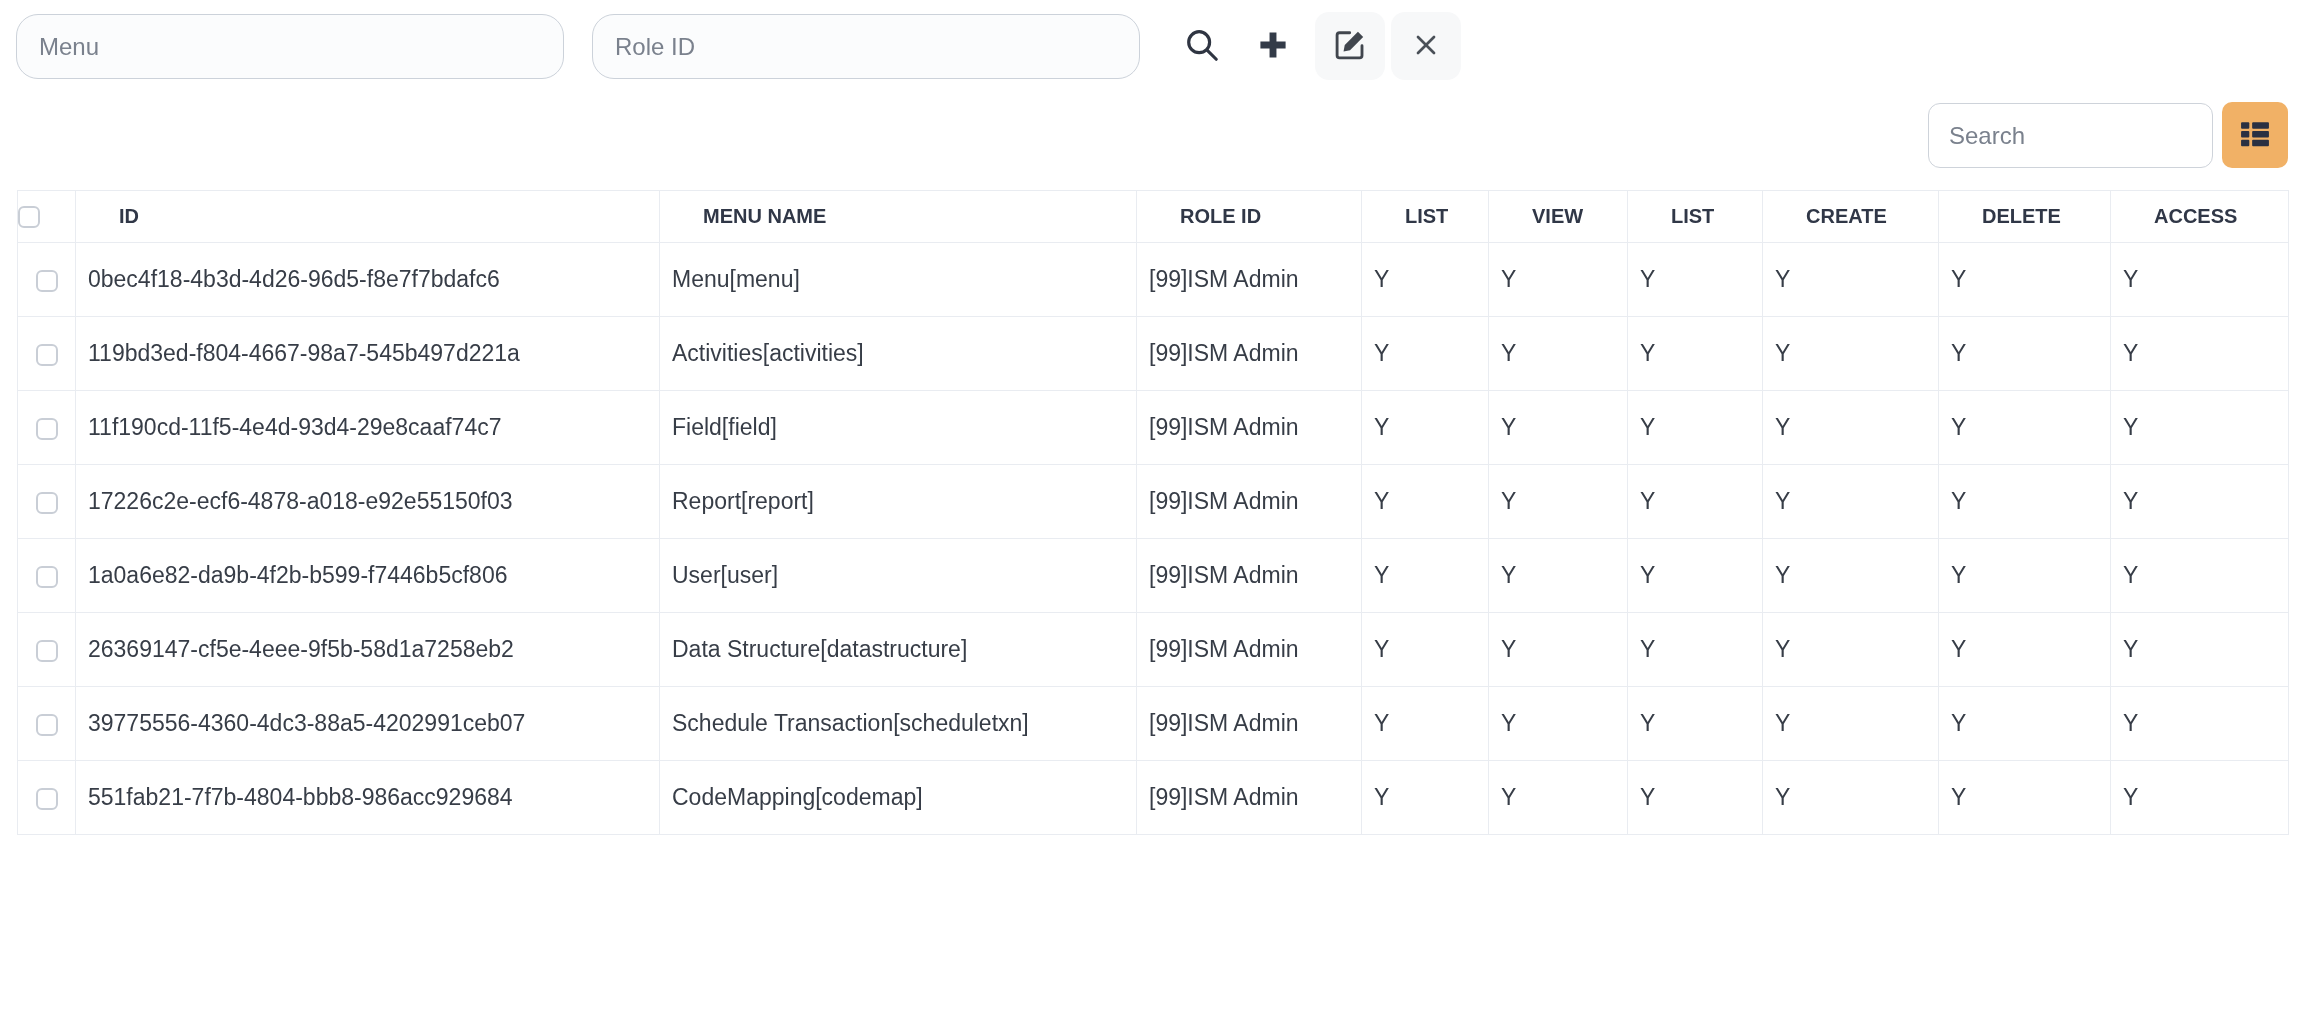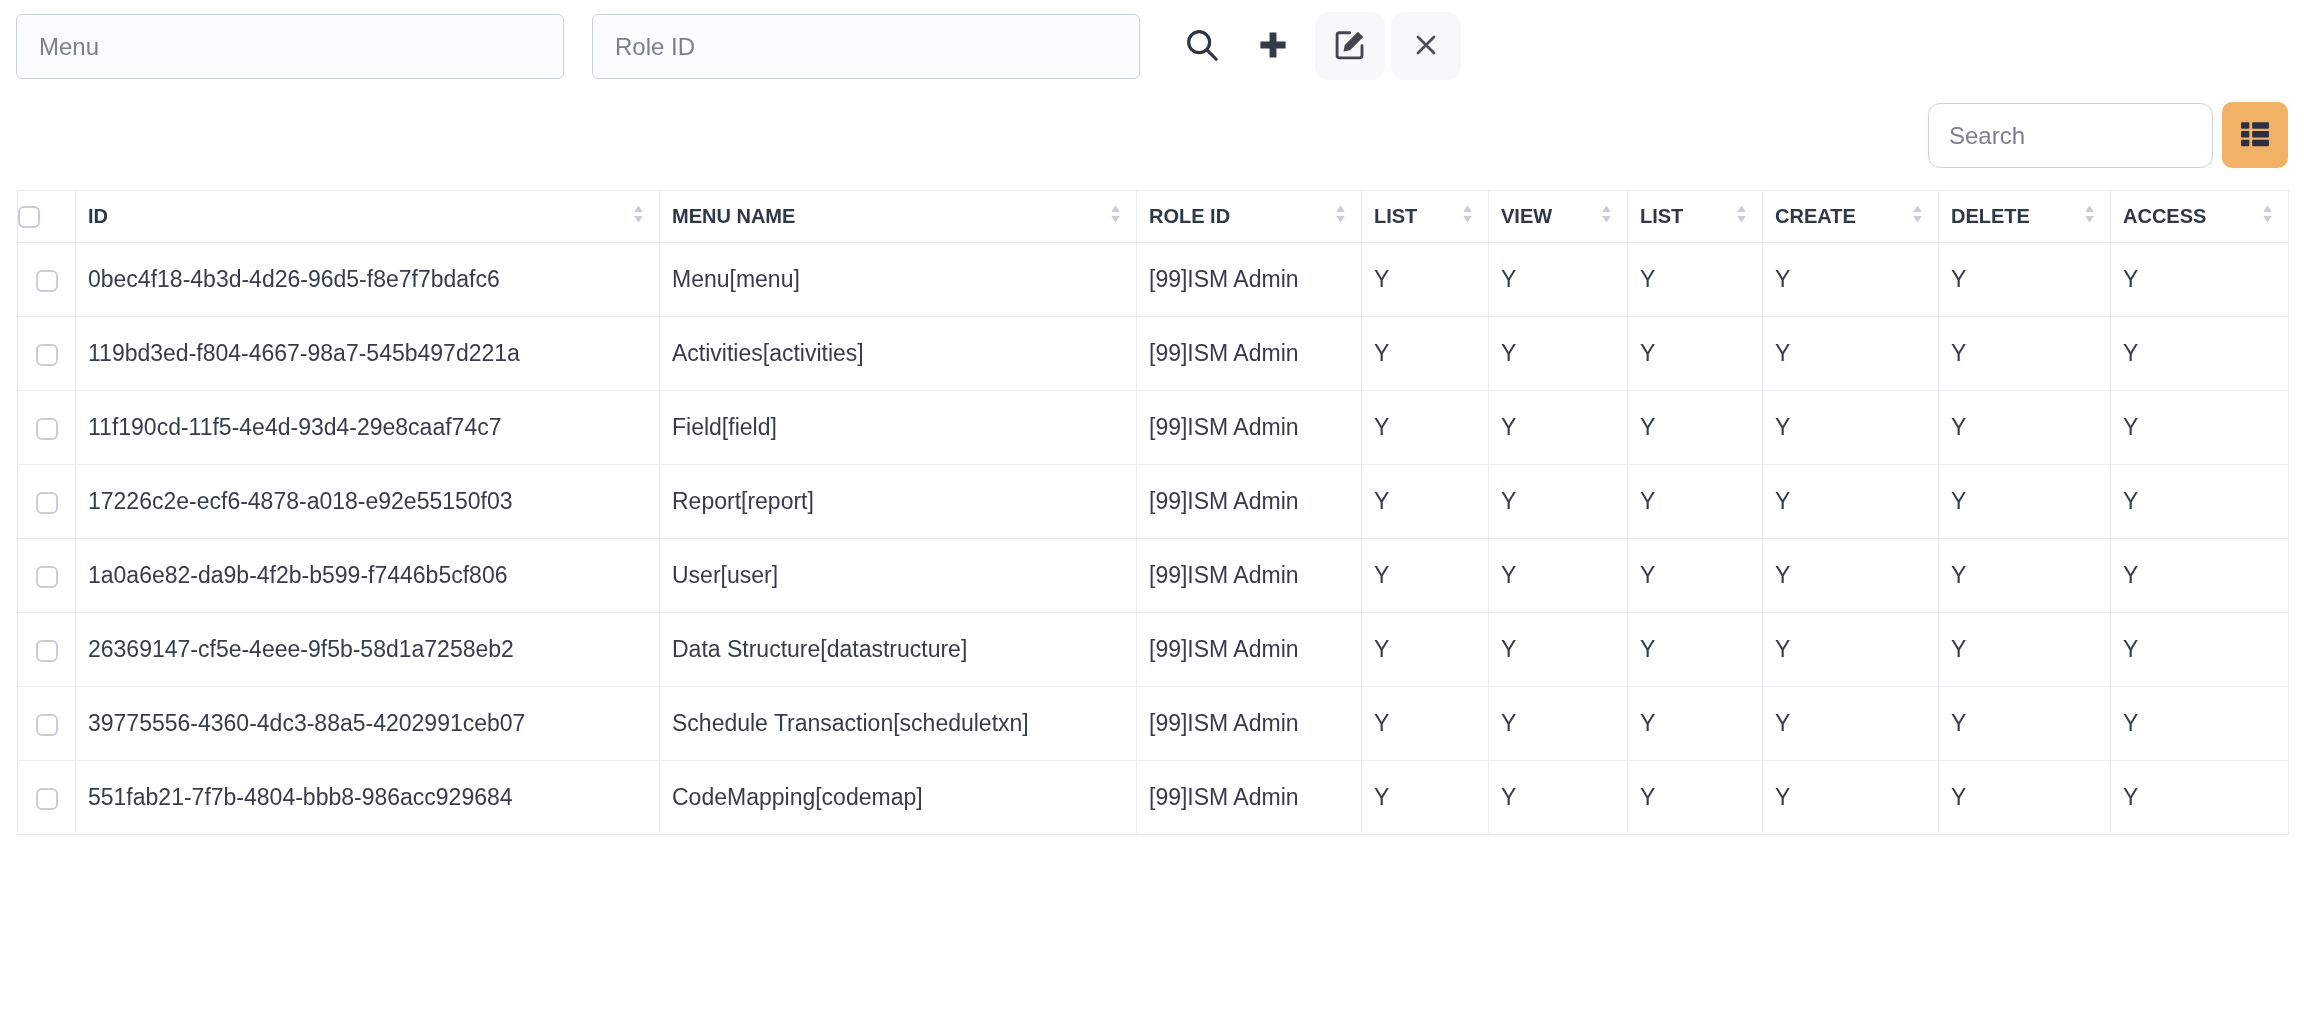--- a/index.html
+++ b/index.html
@@ -10,21 +10,21 @@
     overflow: hidden;
     color: #373d47;
   }
   .stage { position: relative; width: 2304px; height: 1011px; }
 
   
   .filter-input {
     position: absolute;
     height: 65px;
     border: 1.5px solid #ccd2da;
-    border-radius: 6px;
+    border-radius: 22px;
     background: #fbfcfd;
     font-family: "Liberation Sans", sans-serif;
     font-size: 24px;
     color: #444a55;
     padding: 8px 22px;
     outline: none;
   }
   .filter-input::placeholder { color: #7a818d; opacity: 1; }
   #menu-input   { left: 16px;  top: 14px; width: 548px; }
   #roleid-input { left: 592px; top: 14px; width: 548px; }
@@ -95,21 +95,21 @@
     background: #ffffff;
   }
   .grid td {
     height: 74px;
     font-size: 23px;
     font-weight: 400;
     color: #373d47;
     padding: 0 12px;
     background: #ffffff;
   }
-  .th-inner { display: flex; align-items: center; justify-content: space-between; width: 100%; }
+  .th-inner { display: flex; align-items: center; justify-content: space-between; width: 100%; margin-left: 31px; }
   .cb-cell { text-align: center; padding: 0 !important; }
   .cb {
     -webkit-appearance: none; appearance: none;
     width: 22px; height: 22px;
     border: 2px solid #c9ced6;
     border-radius: 6px;
     background: #ffffff;
     display: inline-block;
     vertical-align: middle;
     cursor: pointer;

